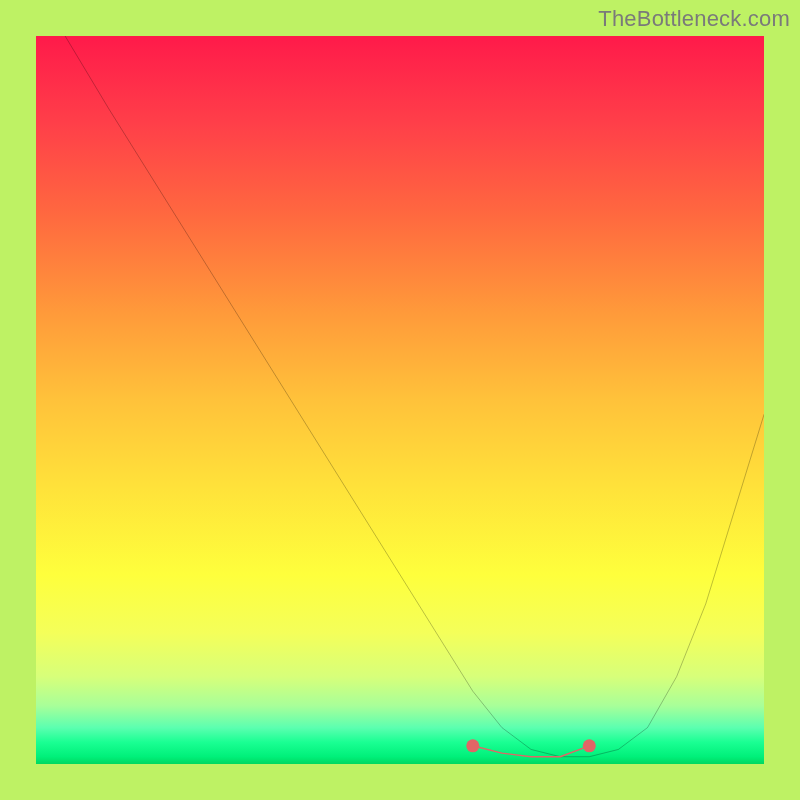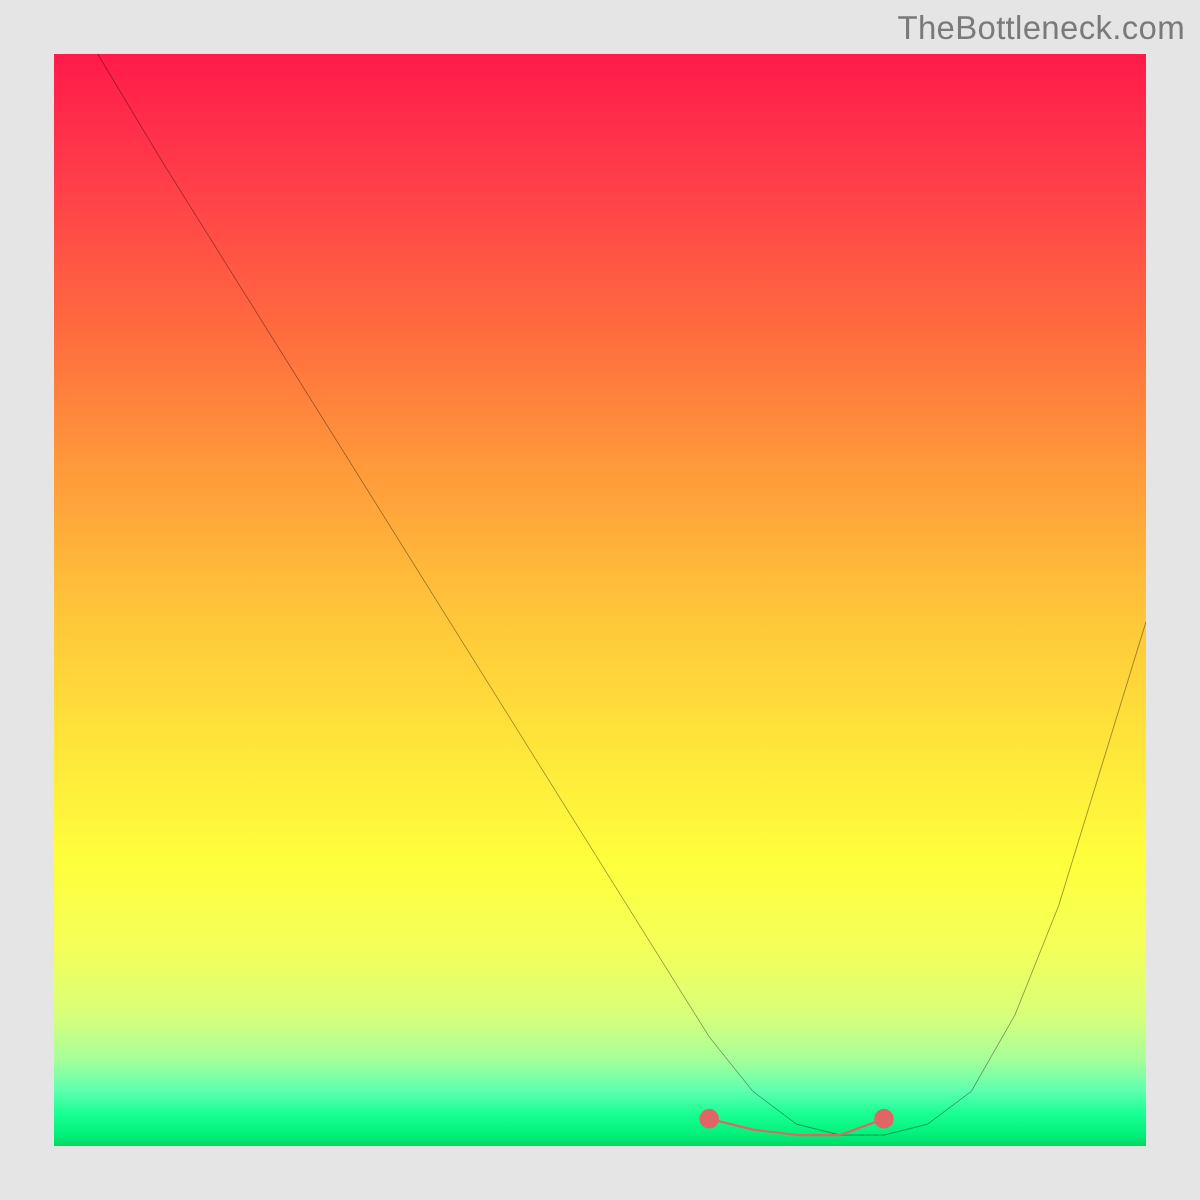--- a/index.html
+++ b/index.html
@@ -1,16 +1,16 @@
 <!DOCTYPE html>
 <html><head>
 <meta charset="utf-8">
 <style>
   html,body{margin:0;padding:0;width:800px;height:800px;background:#000;overflow:hidden;font-family:Arial,Helvetica,sans-serif}
-  .frame{position:absolute;left:0;top:0;width:800px;height:800px;background:#e5e5e5}
+  .frame{position:absolute;left:0;top:0;width:800px;height:800px;background:#bef264}
   .plot-area{position:absolute;left:36px;top:36px;width:728px;height:728px;
     background:linear-gradient(to bottom,
       #ff1a4a 0%,
       #ff3f49 12%,
       #ff6a3f 25%,
       #ff9a3a 38%,
       #ffc23a 50%,
       #ffe23a 62%,
       #feff3c 74%,
       #f4ff5a 82%,

